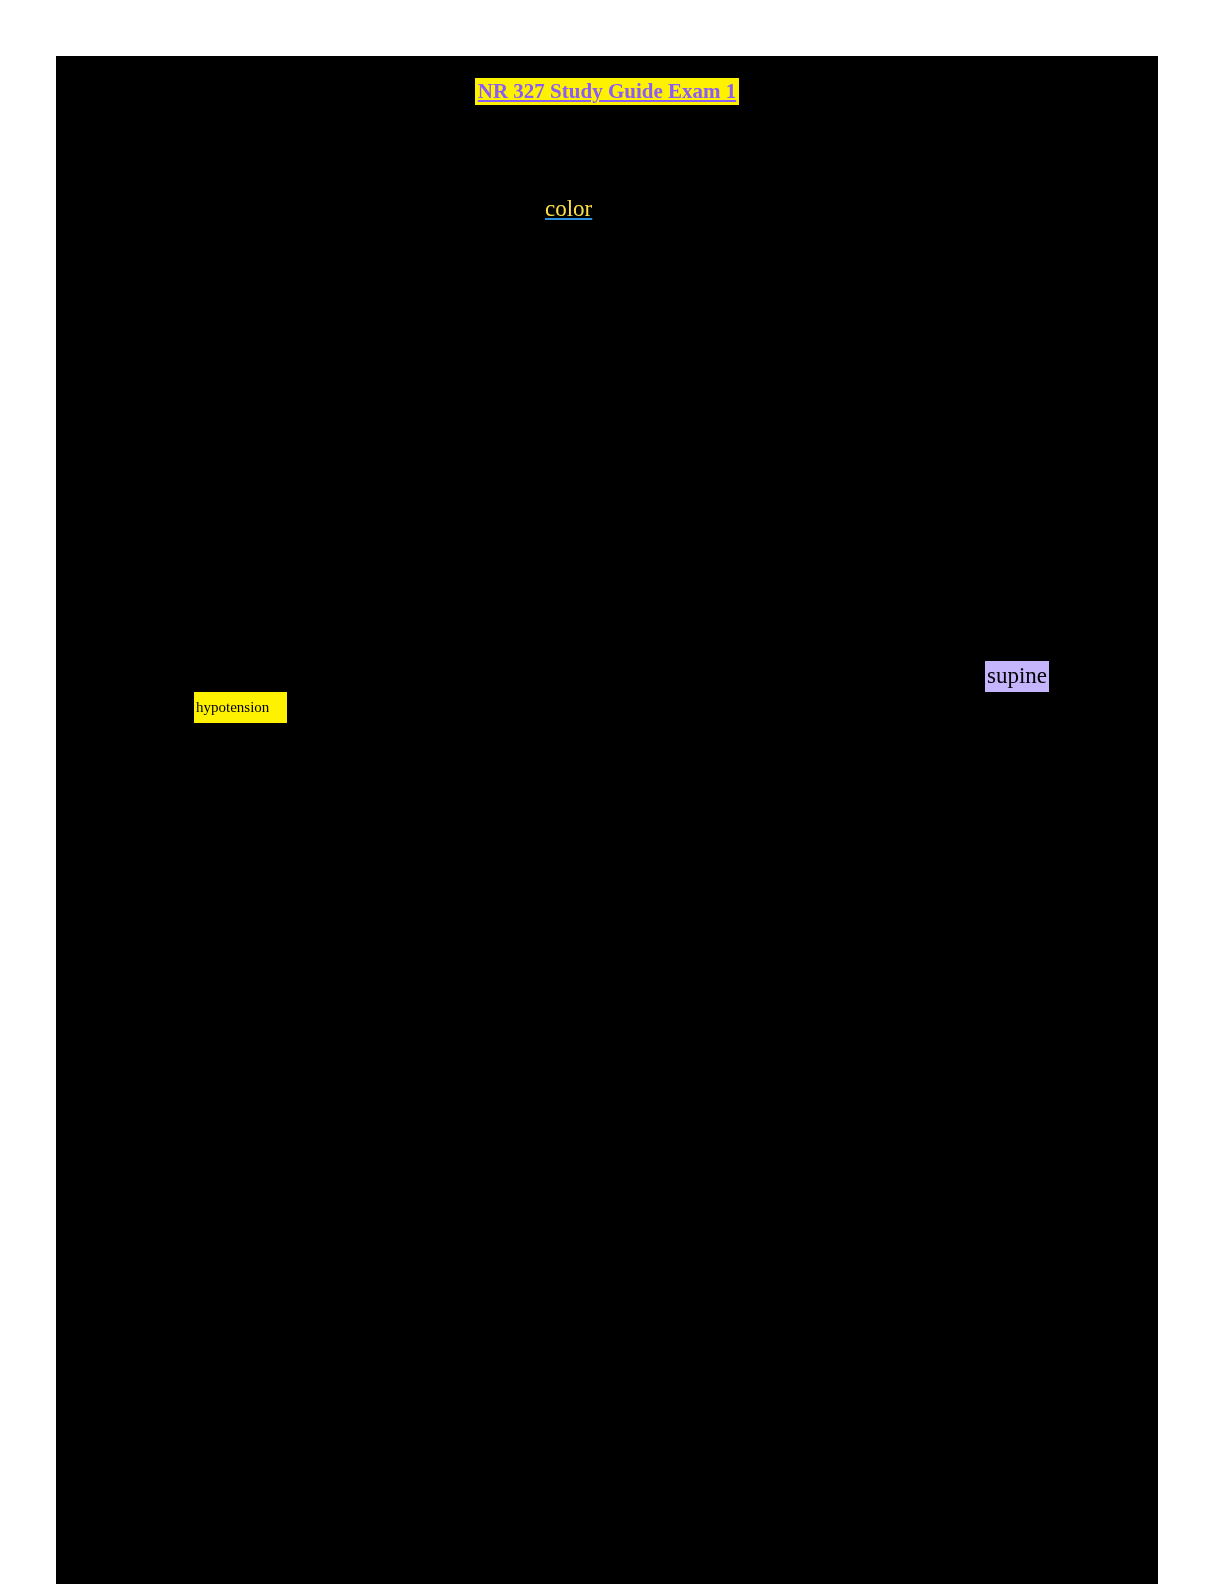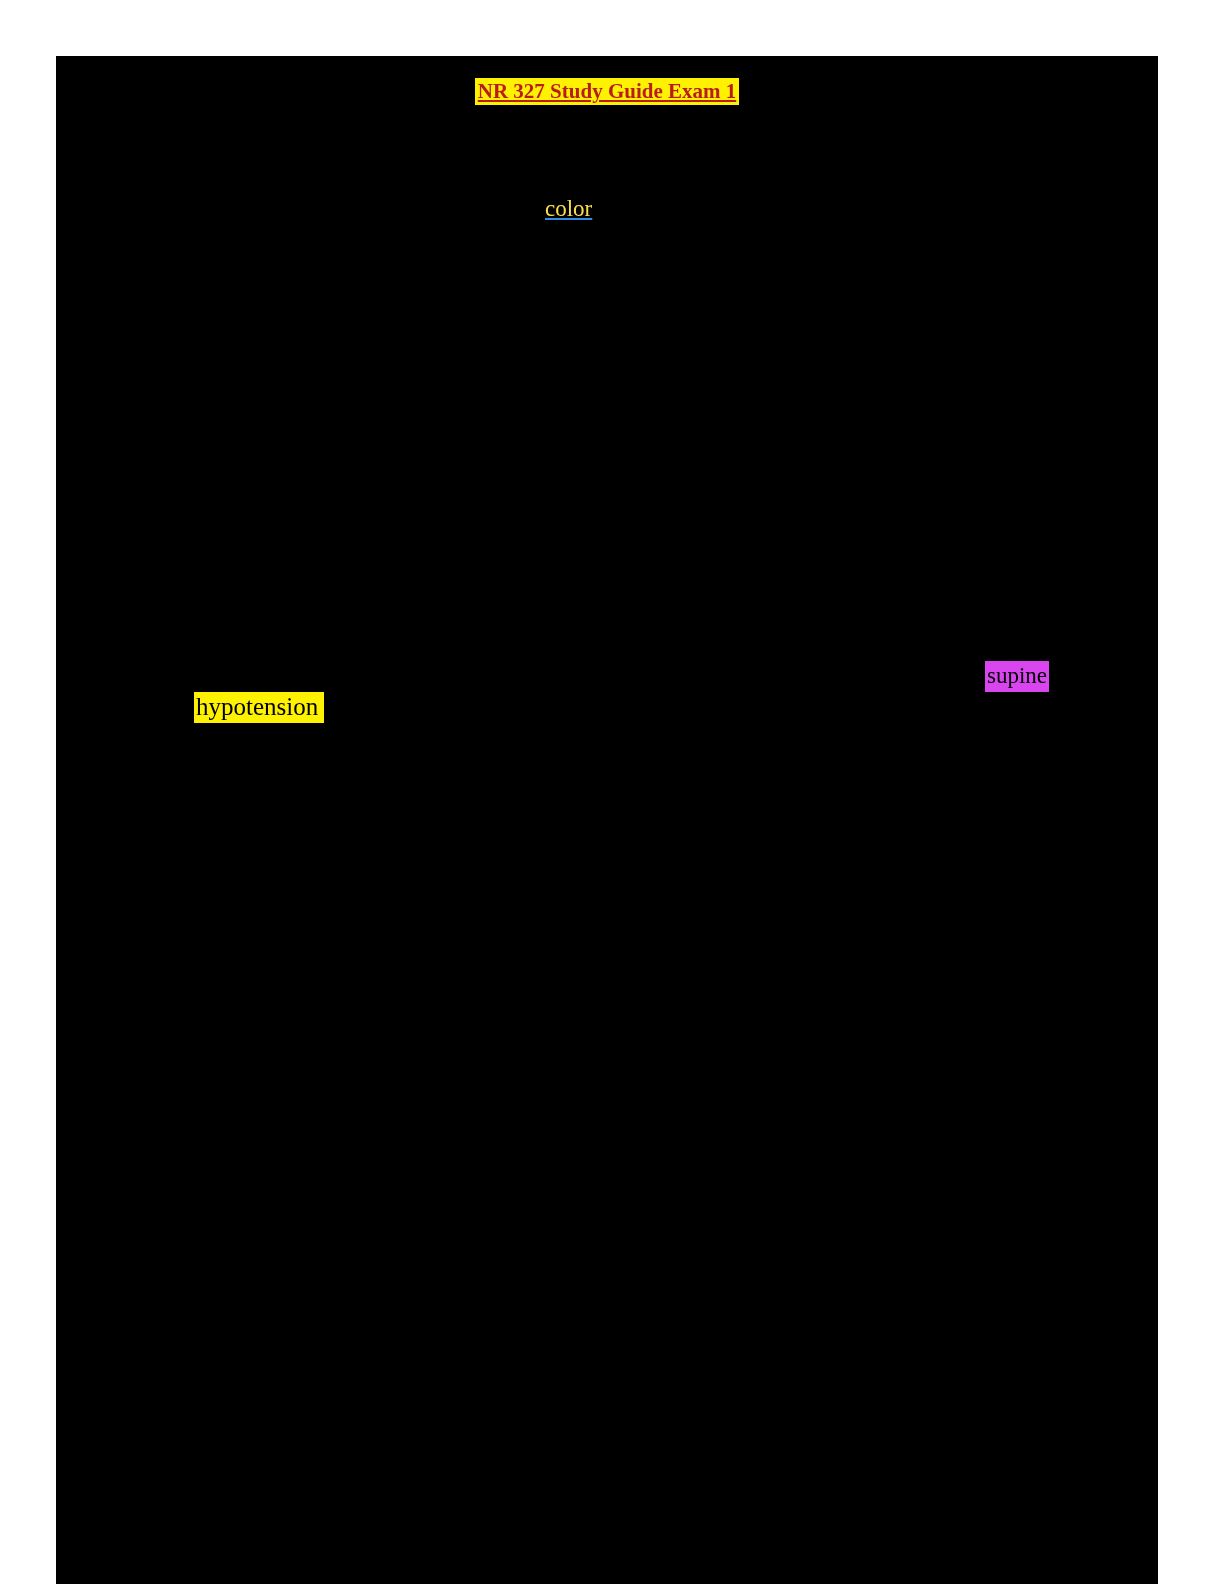--- a/index.html
+++ b/index.html
@@ -38,21 +38,21 @@
     width: 1102px;
     text-align: center;
     font-family: "Liberation Serif", serif;
     font-size: 21px;
     font-weight: bold;
     line-height: 26px;
     color: #000000;
   }
   .doc-title span.hl {
     background: #fff200;
-    color: #b91c1c;
+    color: #8b5cf6;
     text-decoration: underline;
     padding: 1px 3px 2px 3px;
     white-space: nowrap;
   }
   .term-color {
     position: absolute;
     left: 489px;
     top: 139px;
     font-family: "Liberation Serif", serif;
     font-size: 23px;
@@ -63,34 +63,34 @@
     white-space: nowrap;
   }
   .hl-supine {
     position: absolute;
     left: 929px;
     top: 605px;
     font-family: "Liberation Serif", serif;
     font-size: 23px;
     line-height: 28px;
     color: #000000;
-    background: #d946ef;
+    background: #c4b5fd;
     padding: 1px 2px 2px 2px;
     white-space: nowrap;
   }
   .hl-hypotension {
     position: absolute;
     left: 138px;
     top: 636px;
     font-family: "Liberation Serif", serif;
-    font-size: 25px;
+    font-size: 15px;
     line-height: 28px;
     color: #000000;
     background: #fff200;
-    padding: 1px 6px 2px 2px;
+    padding: 1px 18px 2px 2px;
     white-space: nowrap;
   }
 </style>
 </head>
 <body>
 
 <div id="page">
   <div id="doc-sheet">
 
     <div class="doc-title">

